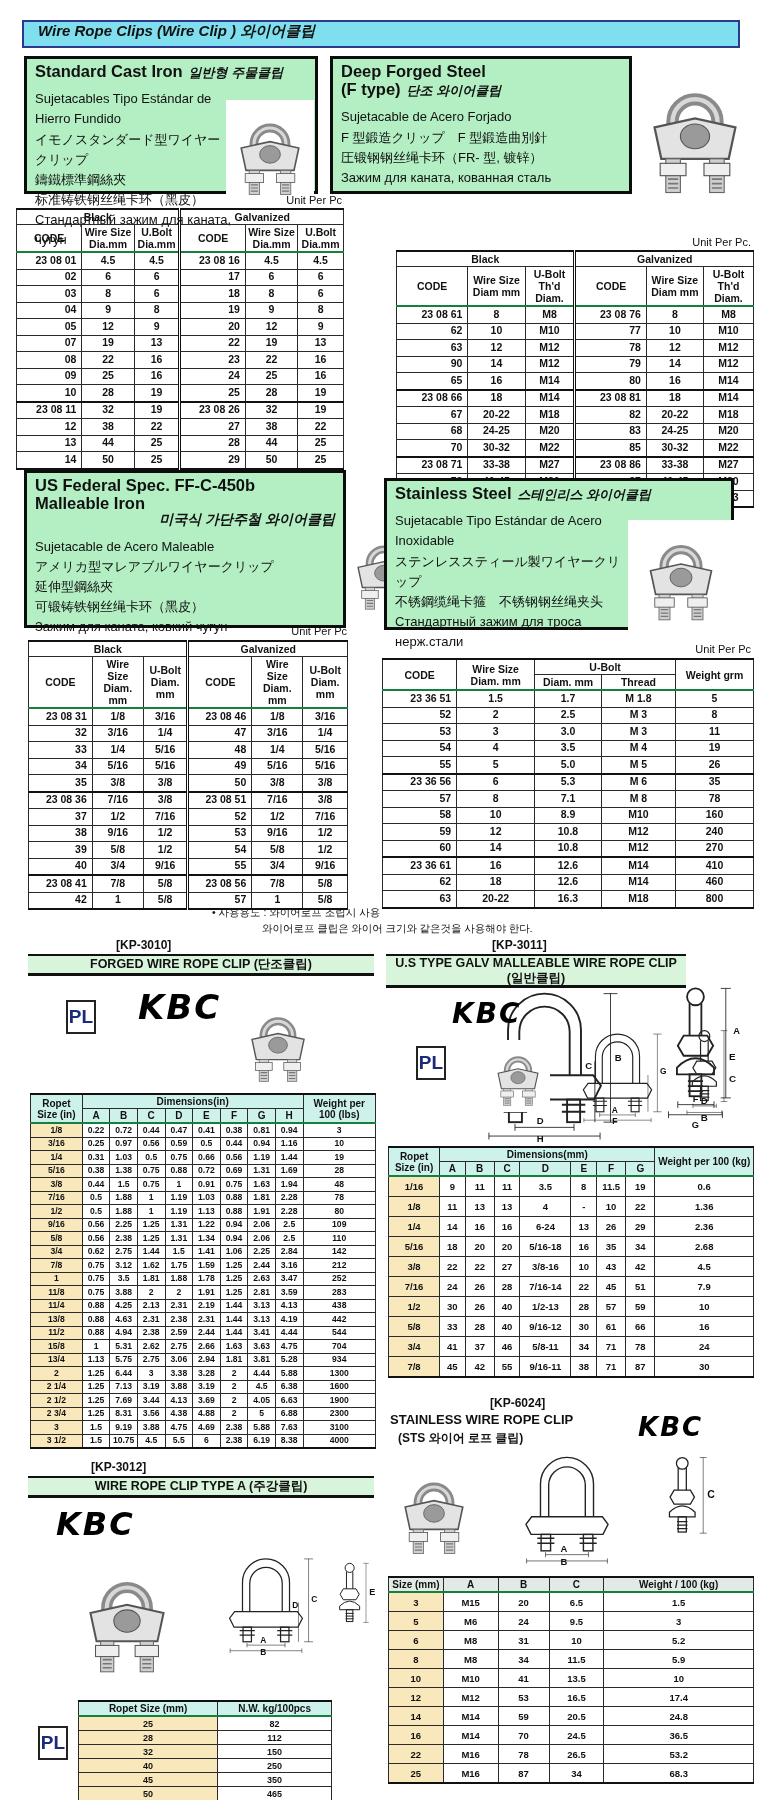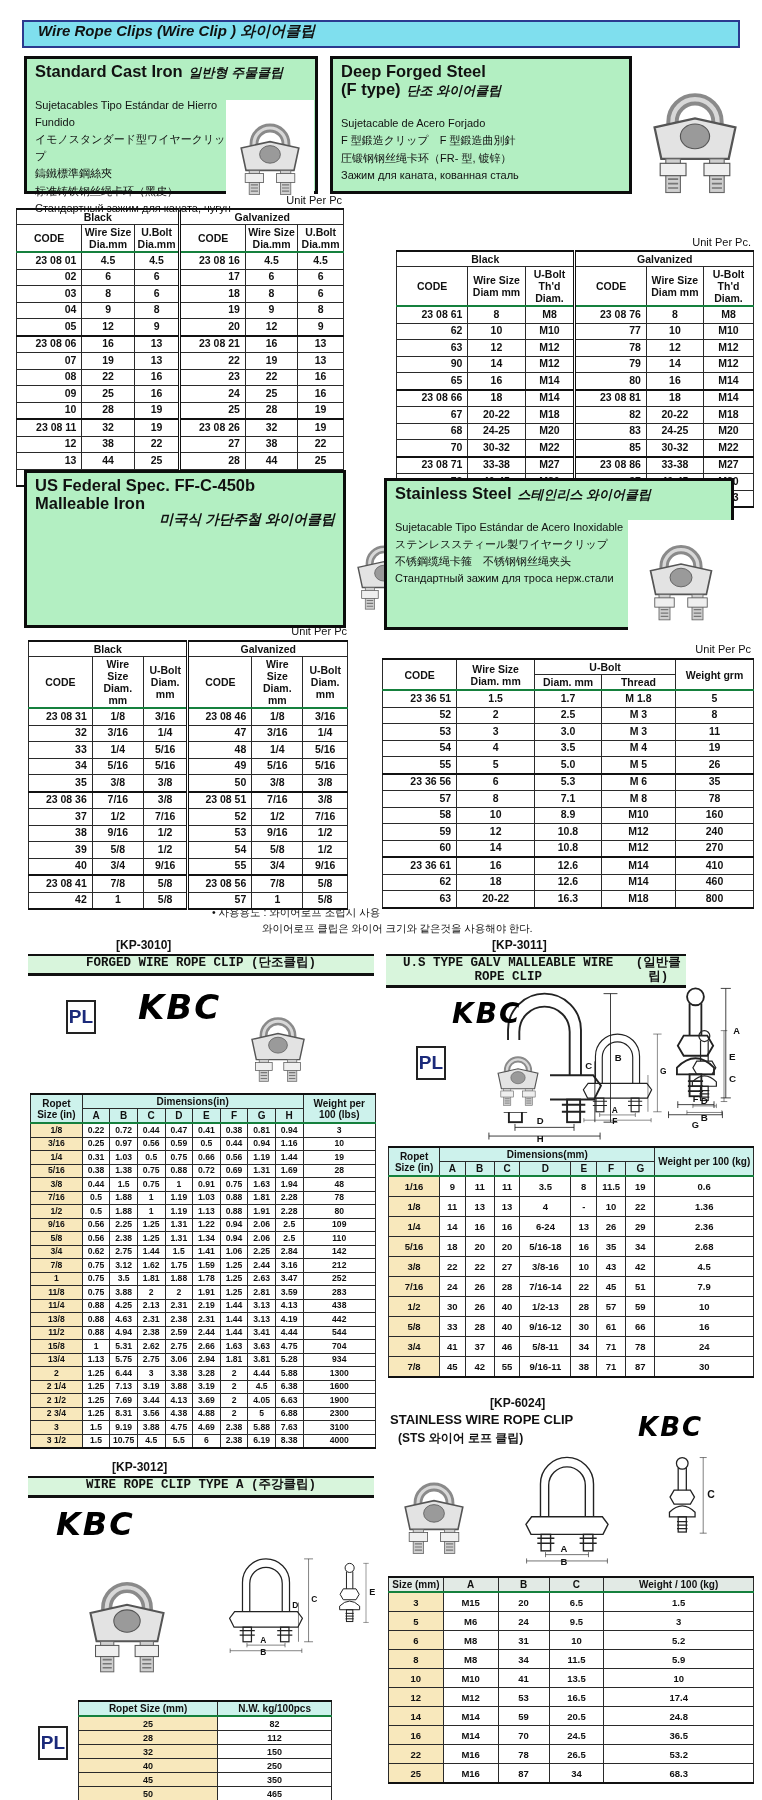--- a/index.html
+++ b/index.html
@@ -6,21 +6,21 @@
   body{width:762px;height:1800px;background:#ffffff;position:relative;overflow:hidden;
        font-family:"Liberation Sans",sans-serif;color:#111;}
   .abs{position:absolute;box-sizing:border-box;}
   
   .titlebar{background:#7fdfee;border:2px solid #2b3a8f;display:flex;
             padding-left:14px;font-size:15px;font-weight:bold;font-style:italic;}
   
   .gbox{background:#b3efc2;border:3px solid #0c0c0c;padding:3px 8px 4px 8px;}
   .boxtitle{font-size:16.5px;font-weight:bold;line-height:1.1;}
   .boxtitle .kr{font-size:13px;font-style:italic;margin-left:6px;}
-  .desc{font-size:11px;line-height:1.55;margin-top:17px;}
+  .desc{font-size:13px;line-height:1.55;margin-top:9px;}
   .unit{font-size:11px;white-space:nowrap;}
   
   .dtable table{border-collapse:collapse;table-layout:fixed;width:100%;
                 border-top:2.5px solid #111;border-bottom:2.5px solid #111;}
   .dtable th,.dtable td{border:1px solid #2a2a2a;text-align:center;padding:1px 2px;overflow:hidden;}
   .dtable thead th{font-weight:bold;}
   .dtable thead{border-bottom:2px solid #15803d;}
   .dtable tbody td{font-weight:bold;}
   .dtable td.code{text-align:right;padding-right:5px;white-space:nowrap;}
   .dtable .sep{border-left:3px double #111;}
@@ -33,22 +33,22 @@
   .t-kp3010 td{font-size:8.6px;padding:0 1px;height:12.5px;line-height:1;}
   .t-kp3011 th{font-size:10px;}
   .t-kp3011 td{font-size:9.5px;padding:4px 1px;}
   .t-kp6024 th{font-size:10px;background:#e2eae5;}
   .t-kp6024 td{font-size:9.5px;padding:3.5px 2px;}
   .t-kp3012 th{font-size:10px;}
   .t-kp3012 td{font-size:9px;padding:1px 2px;height:11px;}
   
   .kp-label{font-size:12px;font-weight:bold;}
   .secbar{background:#d8f5dc;border-top:2px solid #111;border-bottom:3px solid #111;
-          display:flex;justify-content:center;text-align:center;
-          font-size:12.5px;font-weight:bold;line-height:1.15;font-family:Liberation Mono, monospace;}
+          display:flex;align-items:center;justify-content:center;text-align:center;
+          font-size:12.5px;font-weight:bold;line-height:1.15;}
   
   .kbc{color:#000000;font-weight:bold;font-style:italic;letter-spacing:2px;
        font-family:"DejaVu Sans",sans-serif;line-height:1;}
   .plmark{width:30px;height:34px;border:2.5px solid #222;display:flex;align-items:center;
           justify-content:center;font-size:19px;font-weight:bold;color:#1b2a7a;background:#fff;}
   .photo{background:#ffffff;display:flex;align-items:flex-end;justify-content:center;}
   .photo svg,.lineart svg{width:100%;height:100%;}
   .note{font-size:10.5px;}
   text.dim{font-size:11px;font-weight:bold;fill:#111;font-family:"Liberation Sans",sans-serif;}
 </style>
@@ -143,28 +143,20 @@
           <td>8</td>
         </tr>
         <tr>
           <td class="code">05</td>
           <td>12</td>
           <td>9</td>
           <td class="code sep">20</td>
           <td>12</td>
           <td>9</td>
         </tr>
-        <tr class="gs">
-          <td class="code">23 08 06</td>
-          <td>16</td>
-          <td>13</td>
-          <td class="code sep">23 08 21</td>
-          <td>16</td>
-          <td>13</td>
-        </tr>
         <tr>
           <td class="code">07</td>
           <td>19</td>
           <td>13</td>
           <td class="code sep">22</td>
           <td>19</td>
           <td>13</td>
         </tr>
         <tr>
           <td class="code">08</td>
@@ -375,20 +367,27 @@
         </tr>
       </tbody>
     </table>
   </div>
 
 <div class="abs gbox" style="left:24px;top:470px;width:322px;height:158px;">
   <div class="boxtitle">
     <span>US Federal Spec. FF-C-450b</span><br>
     <span>Malleable Iron</span>
     <div class="kr" style="text-align:right;font-size:14px;font-weight:bold;">미국식 가단주철 와이어클립</div>
+  </div>
+  <div class="desc">
+    <div>Sujetacable de Acero Maleable</div>
+    <div>アメリカ型マレアブルワイヤークリップ</div>
+    <div>延伸型鋼絲夾</div>
+    <div>可锻铸铁钢丝绳卡环（黑皮）</div>
+    <div>Зажим для каната, ковкий чугун</div>
   </div>
 </div>
 <div class="abs photo" style="left:348px;top:512px;width:72px;height:118px;">
   <svg viewBox="0 0 100 130">
     <path d="M30 92 V55 A20 20 0 1 1 70 55 V92" fill="none" stroke="#8a8a8a" stroke-width="11"></path>
     <path d="M30 92 V55 A20 20 0 1 1 70 55 V92" fill="none" stroke="#d8d8d8" stroke-width="4"></path>
     <path d="M14 60 L50 52 L86 60 L80 88 L20 88 Z" fill="#e3e3e3" stroke="#555" stroke-width="2"></path>
     <ellipse cx="50" cy="68" rx="13" ry="11" fill="#9a9a9a" stroke="#555"></ellipse>
     <rect x="24" y="88" width="13" height="30" fill="#cfcfcf" stroke="#666"></rect>
     <rect x="63" y="88" width="13" height="30" fill="#cfcfcf" stroke="#666"></rect>
@@ -1050,21 +1049,21 @@
           <td>2.38</td>
           <td>6.19</td>
           <td>8.38</td>
           <td>4000</td>
         </tr>
       </tbody>
     </table>
   </div>
 
 <div class="abs kp-label" style="left:492px;top:938px;">[KP-3011]</div>
-<div class="abs secbar" style="left:386px;top:954px;width:300px;height:34px;">
+<div class="abs secbar" style="left:386px;top:954px;width:300px;height:34px;flex-direction:column;">
   <span>U.S TYPE GALV MALLEABLE WIRE ROPE CLIP</span>
   <span>(일반클립)</span>
 </div>
 <div class="abs kbc" style="left:452px;top:1000px;font-size:28px;"><span>KBC</span></div>
 <div class="abs plmark" style="left:416px;top:1046px;">
     <span>PL</span>
   </div>
 <div class="abs photo" style="left:486px;top:1040px;width:64px;height:72px;">
   <svg viewBox="0 0 100 130">
     <path d="M30 92 V55 A20 20 0 1 1 70 55 V92" fill="none" stroke="#8a8a8a" stroke-width="11"></path>
@@ -1258,21 +1257,21 @@
           <td>9/16-11</td>
           <td>38</td>
           <td>71</td>
           <td>87</td>
           <td>30</td>
         </tr>
       </tbody>
     </table>
   </div>
 
-<div class="abs kp-label" style="left:112px;top:1460px;">[KP-3012]</div>
+<div class="abs kp-label" style="left:91px;top:1460px;">[KP-3012]</div>
 <div class="abs secbar" style="left:28px;top:1476px;width:346px;height:22px;">
     <span>WIRE ROPE CLIP TYPE A (주강클립)</span>
   </div>
 <div class="abs kbc" style="left:56px;top:1508px;font-size:32px;"><span>KBC</span></div>
 <div class="abs photo" style="left:60px;top:1552px;width:134px;height:132px;">
   <svg viewBox="0 0 100 130">
     <path d="M30 92 V55 A20 20 0 1 1 70 55 V92" fill="none" stroke="#8a8a8a" stroke-width="11"></path>
     <path d="M30 92 V55 A20 20 0 1 1 70 55 V92" fill="none" stroke="#d8d8d8" stroke-width="4"></path>
     <path d="M14 60 L50 52 L86 60 L80 88 L20 88 Z" fill="#e3e3e3" stroke="#555" stroke-width="2"></path>
     <ellipse cx="50" cy="68" rx="13" ry="11" fill="#9a9a9a" stroke="#555"></ellipse>

